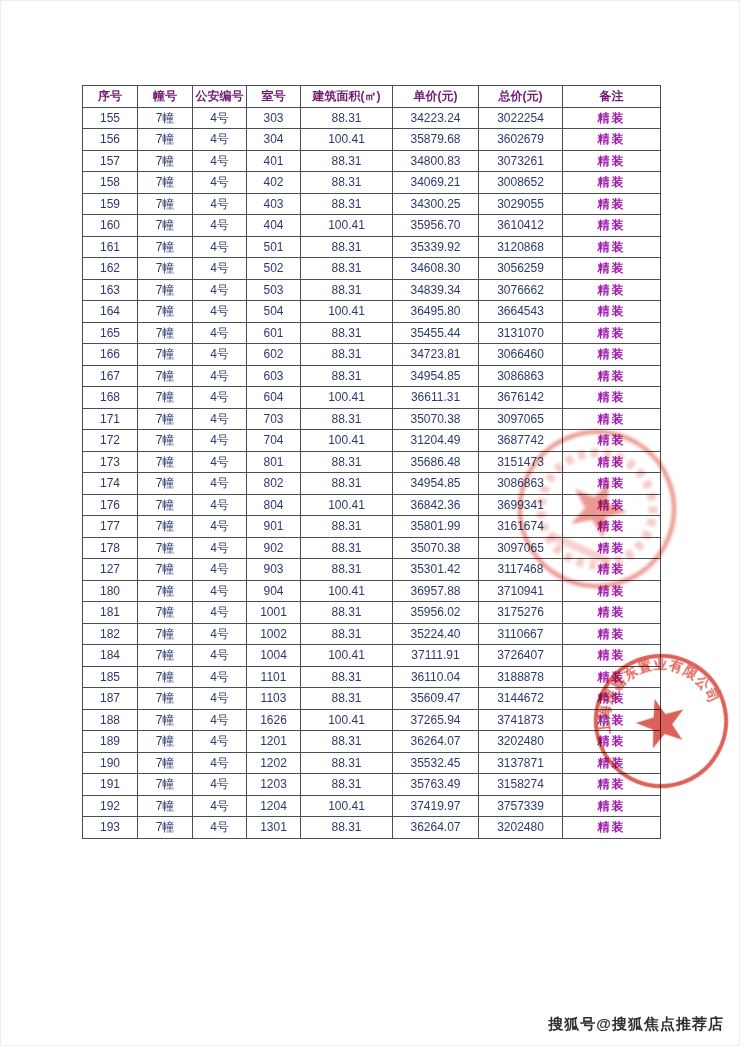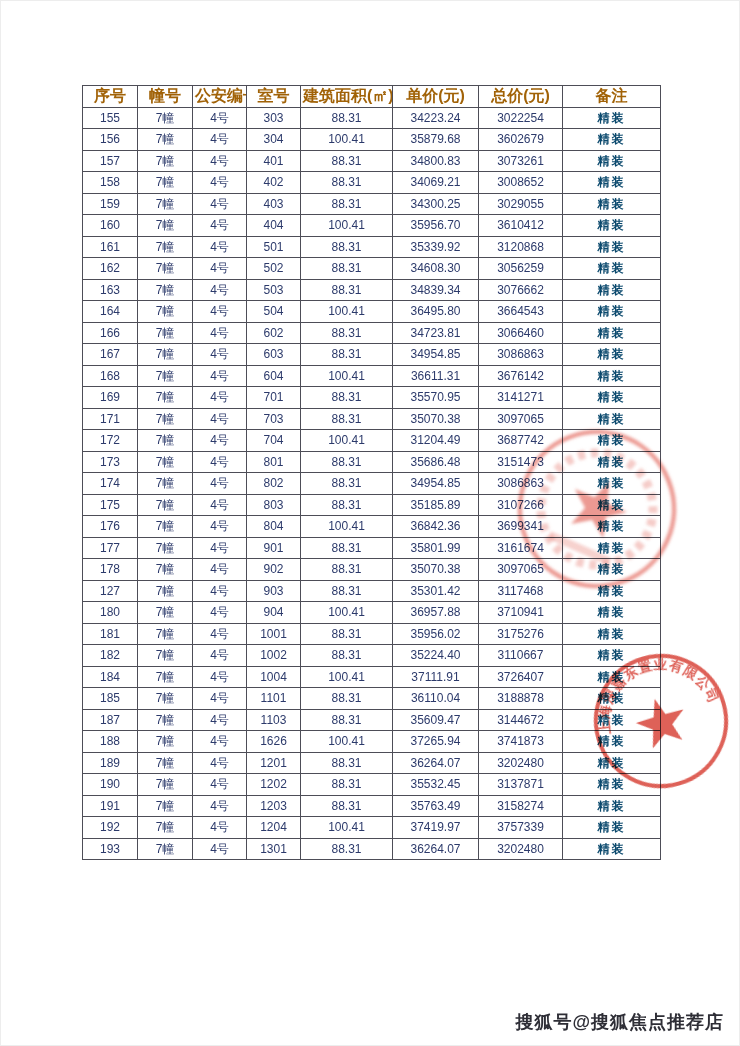--- a/index.html
+++ b/index.html
@@ -19,41 +19,41 @@
   }
   .price-table th,.price-table td{
     border:1px solid #4d4d57;
     height:20.5px;padding:0 2px;
     text-align:center;vertical-align:middle;
     font-size:12px;line-height:1;
     color:#2c3a6b;
     overflow:hidden;white-space:nowrap;
   }
   .price-table th{
-    font-weight:bold;color:#a16207;font-size:16px;margin-left:34px;
+    font-weight:bold;color:#701a75;font-size:12px;margin-left:34px;
   }
   .price-table td.remark{
-    color:#0c4a6e;font-weight:bold;letter-spacing:2px;
+    color:#a21caf;font-weight:bold;letter-spacing:2px;
   }
   col.c-index{width:55px;} col.c-building{width:55px;} col.c-police{width:54px;}
   col.c-room{width:54px;} col.c-area{width:92px;} col.c-unit{width:86px;}
   col.c-total{width:84px;} col.c-remark{width:98px;}
 
   .stamp{position:absolute;pointer-events:none;mix-blend-mode:multiply;}
   .stamp-registry{
     left:512px;top:424px;width:170px;height:170px;
     opacity:.62;filter:blur(1.4px);transform:rotate(24deg);
   }
   .stamp-company{
     left:590px;top:650px;width:142px;height:142px;
     opacity:.85;filter:blur(.4px);transform:rotate(-16deg);
   }
   .watermark{
     position:absolute;right:16px;bottom:12px;
-    font-size:18px;font-weight:bold;color:#2e2e36;
+    font-size:15px;font-weight:bold;color:#2e2e36;
     letter-spacing:1px;
     text-shadow:0 0 2px rgba(255,255,255,.9), 0 0 1px rgba(255,255,255,.9);
   }
 </style>
 </head>
 <body>
 
 <div class="page">
 
   <table class="price-table">
@@ -174,20 +174,30 @@
           <td>164</td>
           <td>7幢</td>
           <td>4号</td>
           <td>504</td>
           <td>100.41</td>
           <td>36495.80</td>
           <td>3664543</td>
           <td class="remark">精装</td>
         </tr>
         <tr>
+          <td>165</td>
+          <td>7幢</td>
+          <td>4号</td>
+          <td>601</td>
+          <td>88.31</td>
+          <td>35455.44</td>
+          <td>3131070</td>
+          <td class="remark">精装</td>
+        </tr>
+        <tr>
           <td>166</td>
           <td>7幢</td>
           <td>4号</td>
           <td>602</td>
           <td>88.31</td>
           <td>34723.81</td>
           <td>3066460</td>
           <td class="remark">精装</td>
         </tr>
         <tr>
@@ -204,30 +214,20 @@
           <td>168</td>
           <td>7幢</td>
           <td>4号</td>
           <td>604</td>
           <td>100.41</td>
           <td>36611.31</td>
           <td>3676142</td>
           <td class="remark">精装</td>
         </tr>
         <tr>
-          <td>169</td>
-          <td>7幢</td>
-          <td>4号</td>
-          <td>701</td>
-          <td>88.31</td>
-          <td>35570.95</td>
-          <td>3141271</td>
-          <td class="remark">精装</td>
-        </tr>
-        <tr>
           <td>171</td>
           <td>7幢</td>
           <td>4号</td>
           <td>703</td>
           <td>88.31</td>
           <td>35070.38</td>
           <td>3097065</td>
           <td class="remark">精装</td>
         </tr>
         <tr>
@@ -251,30 +251,20 @@
           <td class="remark">精装</td>
         </tr>
         <tr>
           <td>174</td>
           <td>7幢</td>
           <td>4号</td>
           <td>802</td>
           <td>88.31</td>
           <td>34954.85</td>
           <td>3086863</td>
-          <td class="remark">精装</td>
-        </tr>
-        <tr>
-          <td>175</td>
-          <td>7幢</td>
-          <td>4号</td>
-          <td>803</td>
-          <td>88.31</td>
-          <td>35185.89</td>
-          <td>3107266</td>
           <td class="remark">精装</td>
         </tr>
         <tr>
           <td>176</td>
           <td>7幢</td>
           <td>4号</td>
           <td>804</td>
           <td>100.41</td>
           <td>36842.36</td>
           <td>3699341</td>

